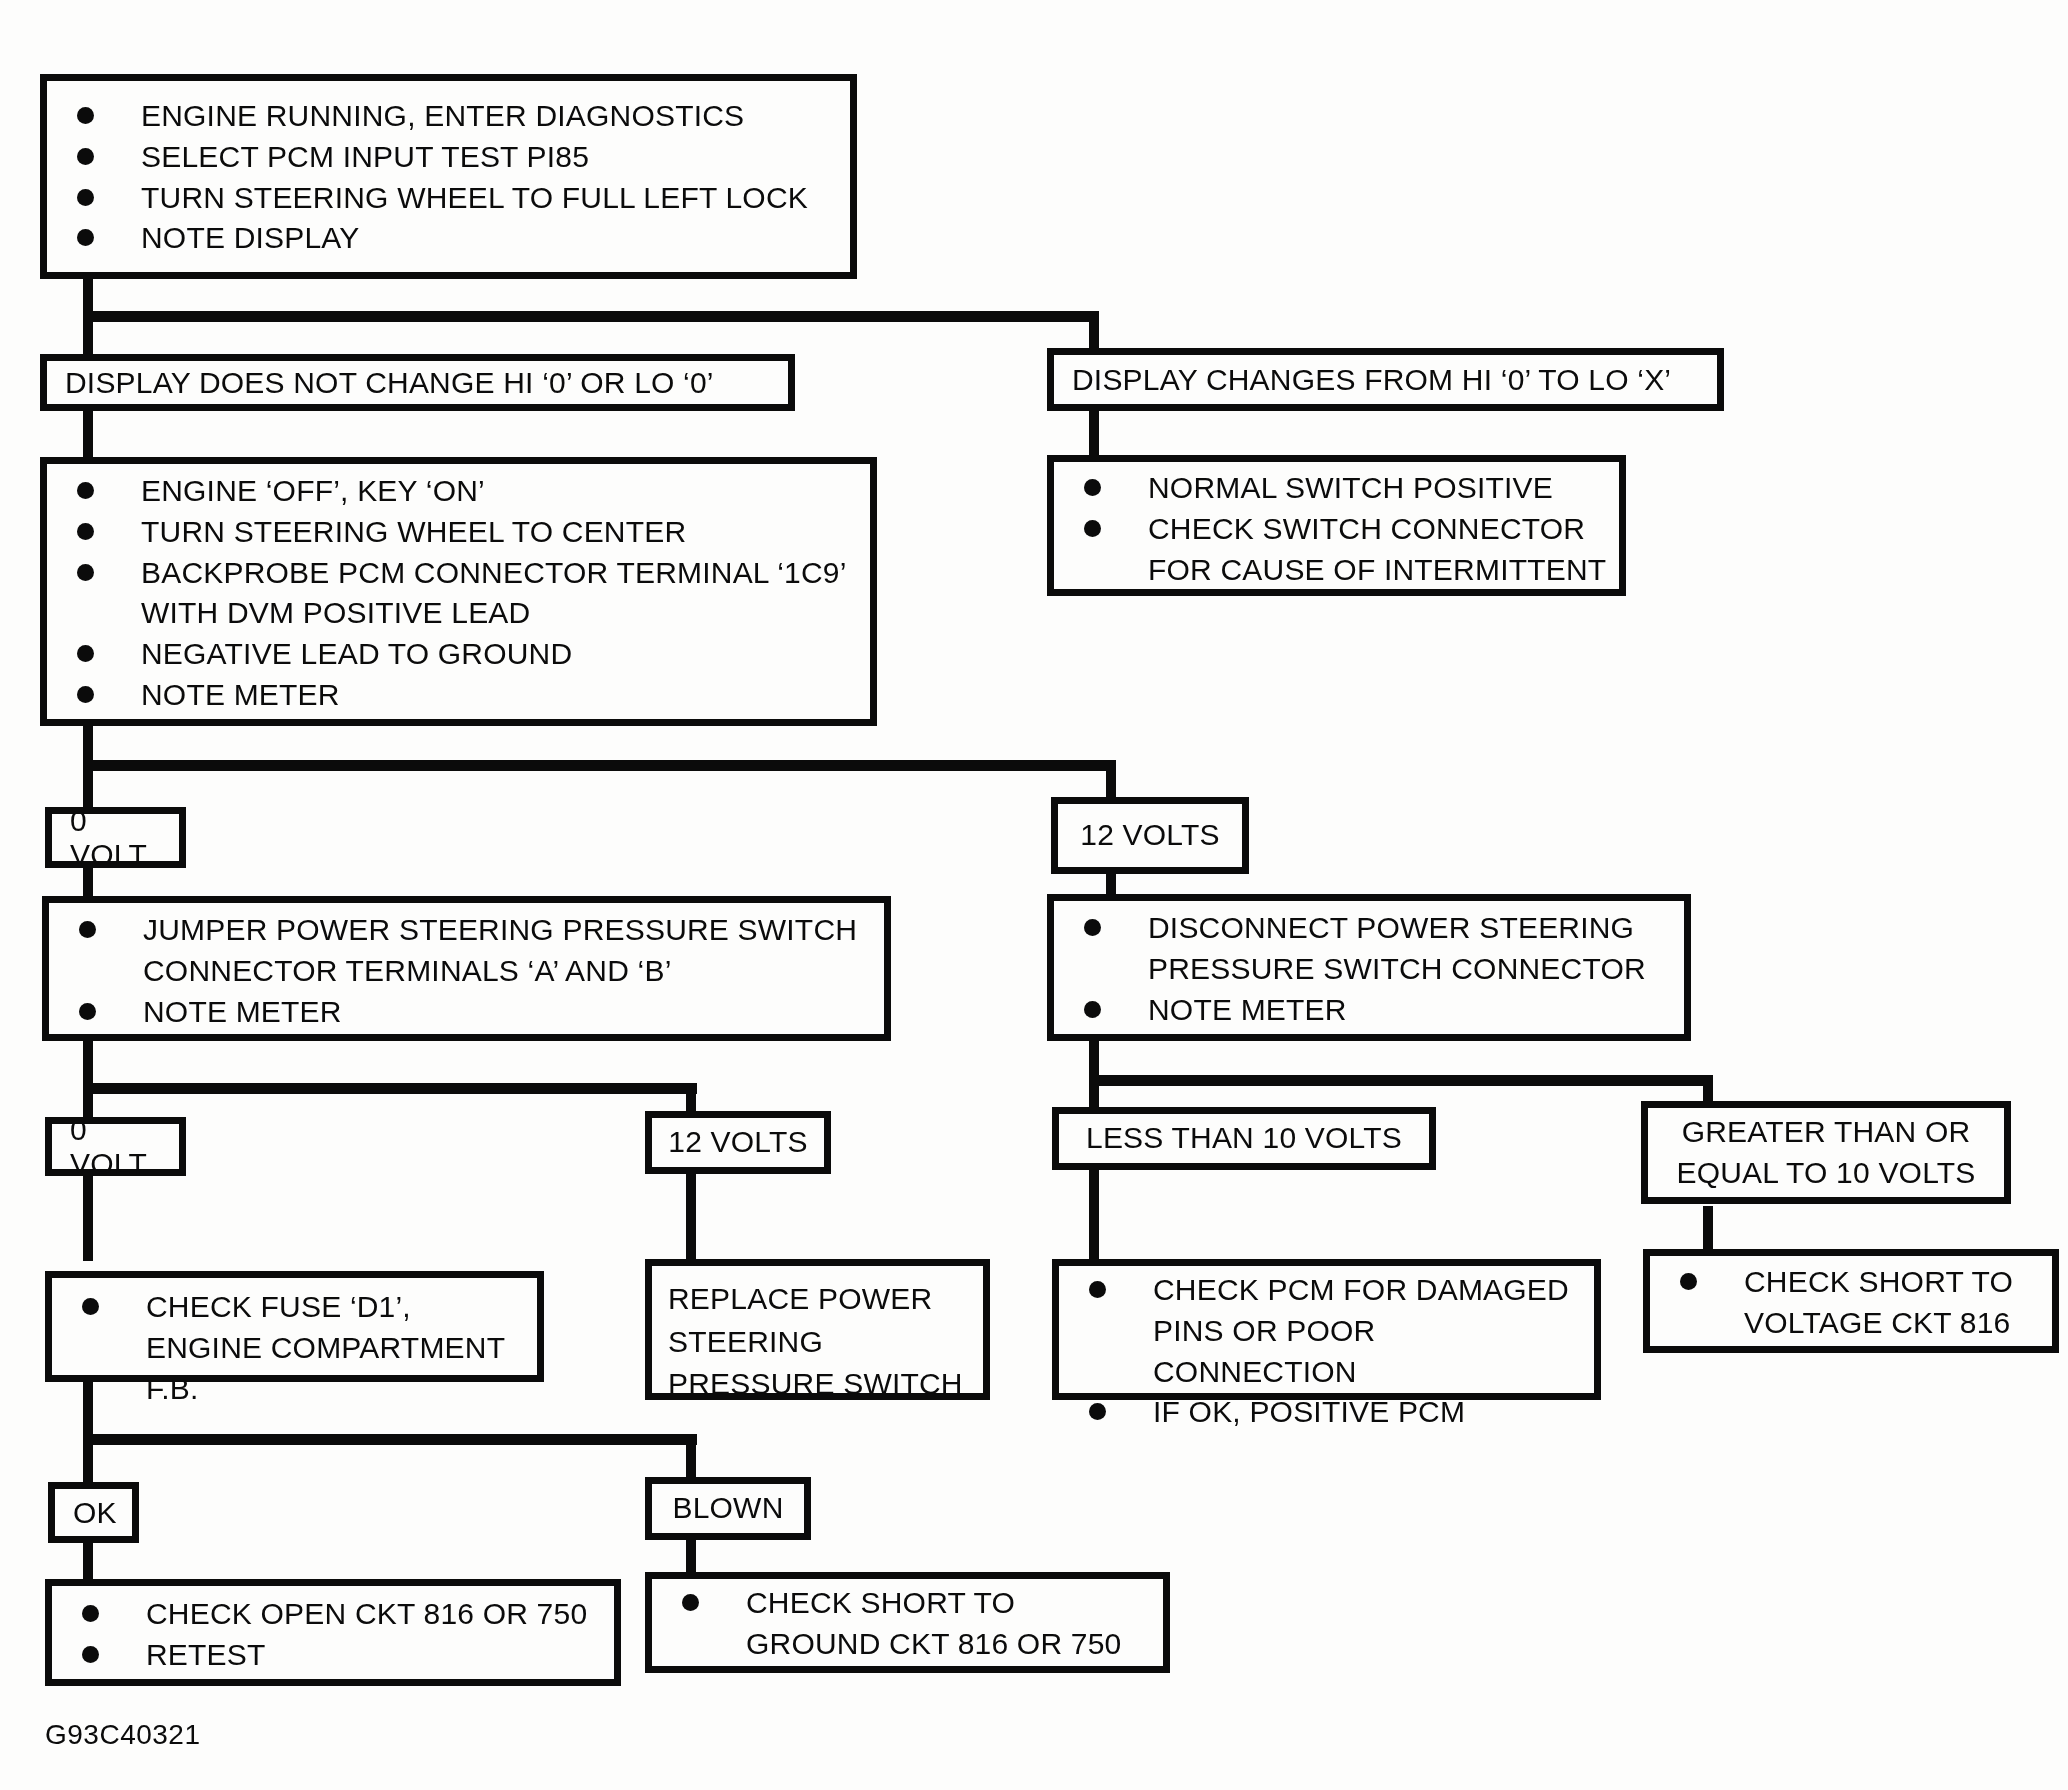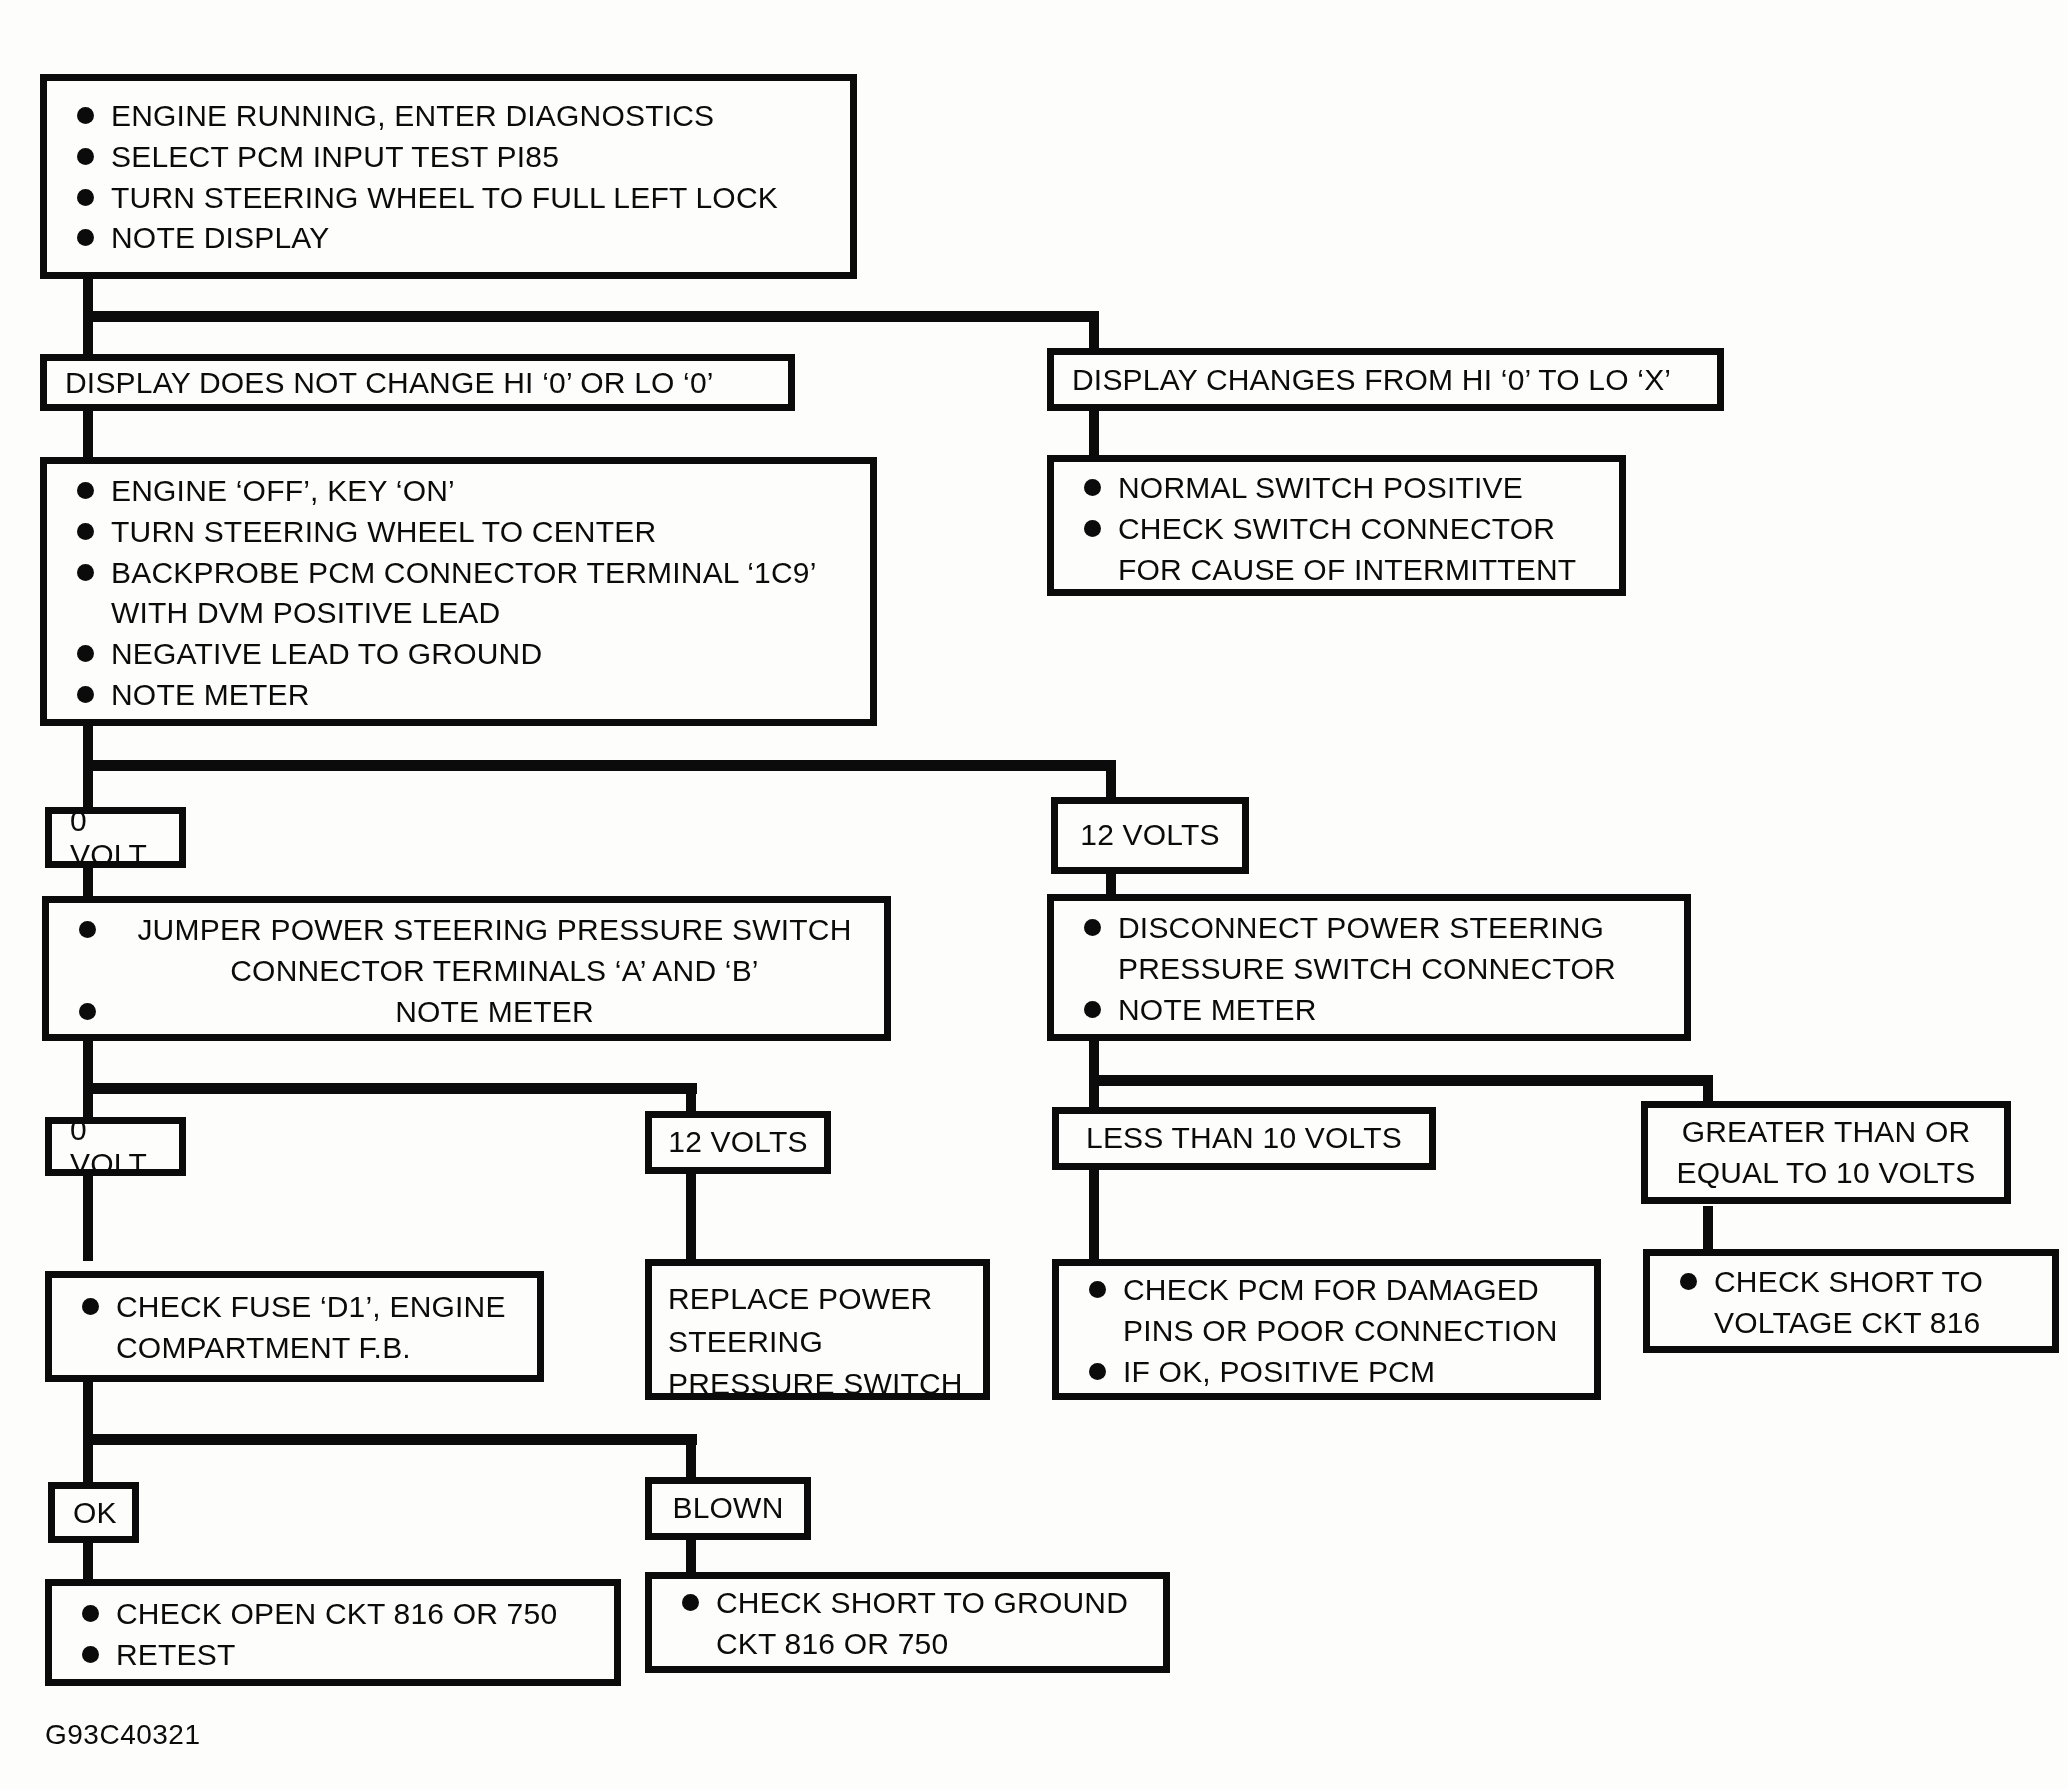--- a/index.html
+++ b/index.html
@@ -30,21 +30,21 @@
   }
   .label.left{justify-content:flex-start;padding:0 10px 0 18px;}
   .label.center{justify-content:center;text-align:center;padding:0 8px;line-height:1.35;}
   .list ul{
     list-style:none;
     margin:0;
     padding:0;
   }
   .list li{
     position:relative;
-    padding-left:64px;
+    padding-left:94px;
     padding-right:8px;
     line-height:1.36;
   }
   .list li .dot{
     position:absolute;
     left:30px;
     top:11px;
     width:17px;
     height:17px;
     border-radius:50%;
@@ -63,21 +63,21 @@
   #nodeA{left:40px;top:74px;width:817px;height:205px;}
   #nodeA ul{padding-top:15px;}
   #nodeB{left:40px;top:354px;width:755px;height:57px;}
   #nodeC{left:1047px;top:348px;width:677px;height:63px;}
   #nodeD{left:40px;top:457px;width:837px;height:269px;}
   #nodeD ul{padding-top:7px;}
   #nodeE{left:1047px;top:455px;width:579px;height:141px;}
   #nodeE ul{padding-top:6px;}
   #nodeF{left:45px;top:807px;width:141px;height:61px;}
   #nodeG{left:1051px;top:797px;width:198px;height:77px;}
-  #nodeH{left:42px;top:896px;width:849px;height:145px;text-align:center;}
+  #nodeH{left:42px;top:896px;width:849px;height:145px;}
   #nodeH ul{padding-top:7px;}
   #nodeI{left:1047px;top:894px;width:644px;height:147px;}
   #nodeI ul{padding-top:7px;}
   #nodeJ{left:45px;top:1117px;width:141px;height:59px;}
   #nodeK{left:645px;top:1111px;width:186px;height:63px;}
   #nodeL{left:1052px;top:1107px;width:384px;height:63px;}
   #nodeM{left:1641px;top:1101px;width:370px;height:103px;}
   #nodeN{left:45px;top:1255px;width:499px;height:111px;margin-top:16px;}
   #nodeN ul{padding-top:9px;}
   #nodeO{left:645px;top:1259px;width:345px;height:141px;}

